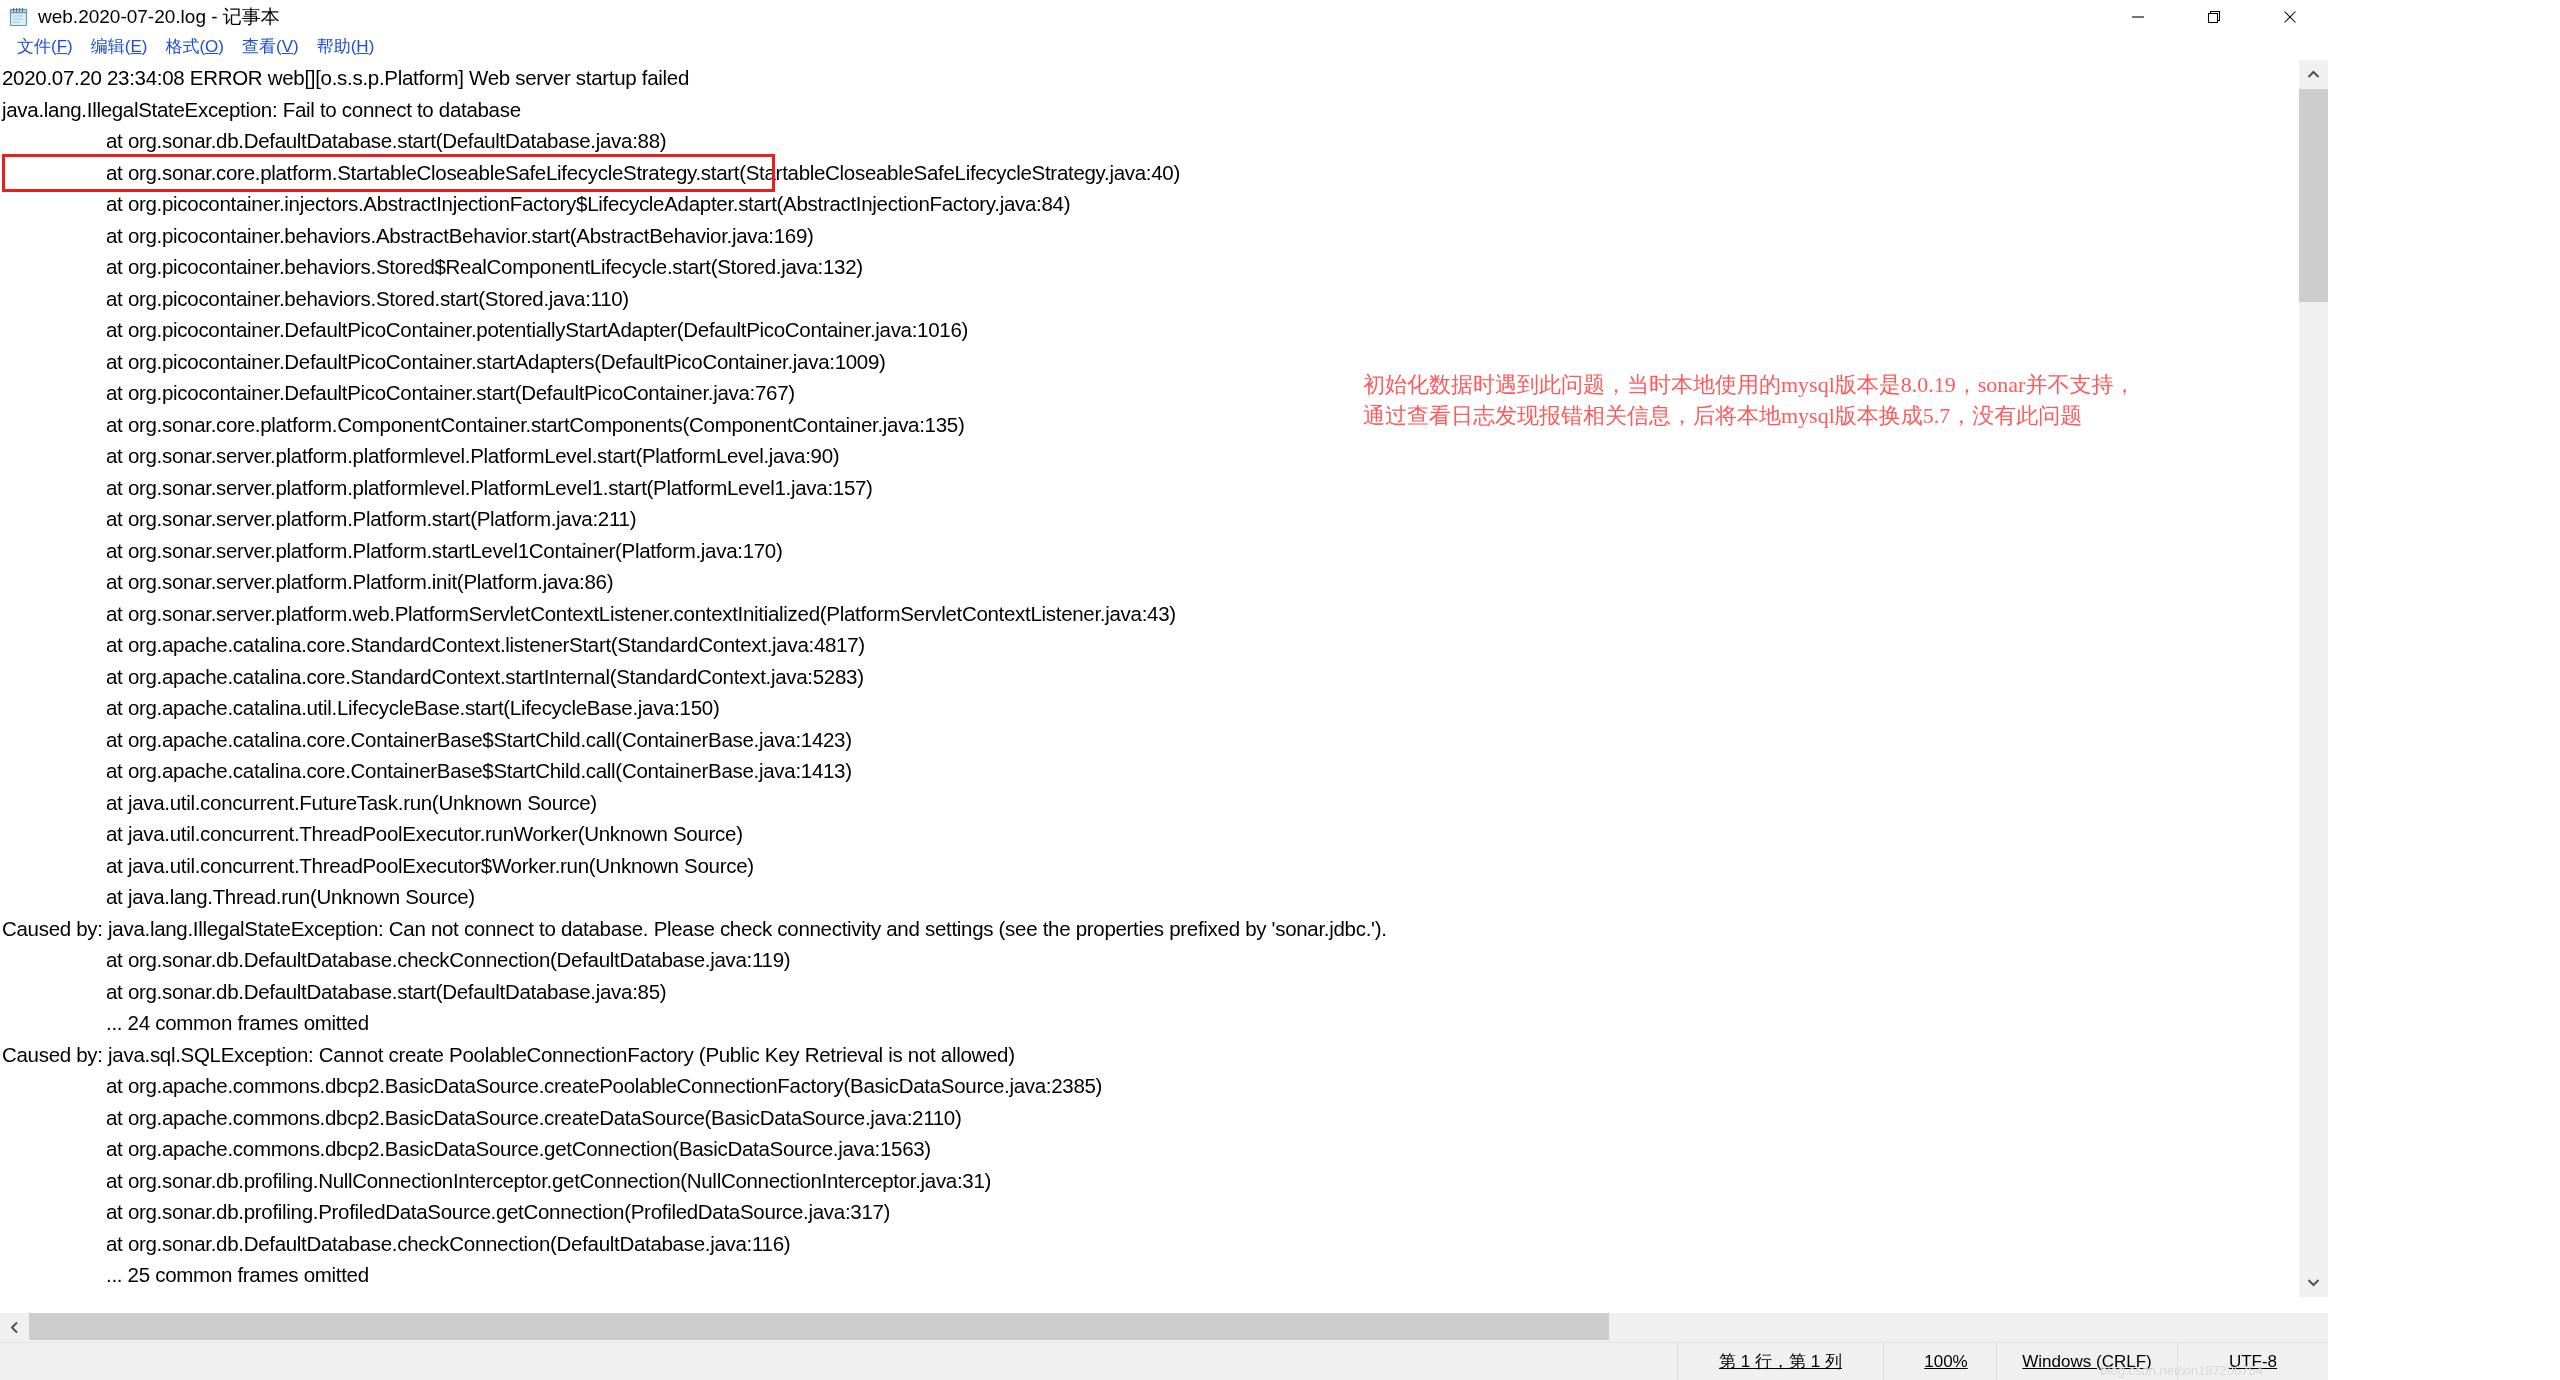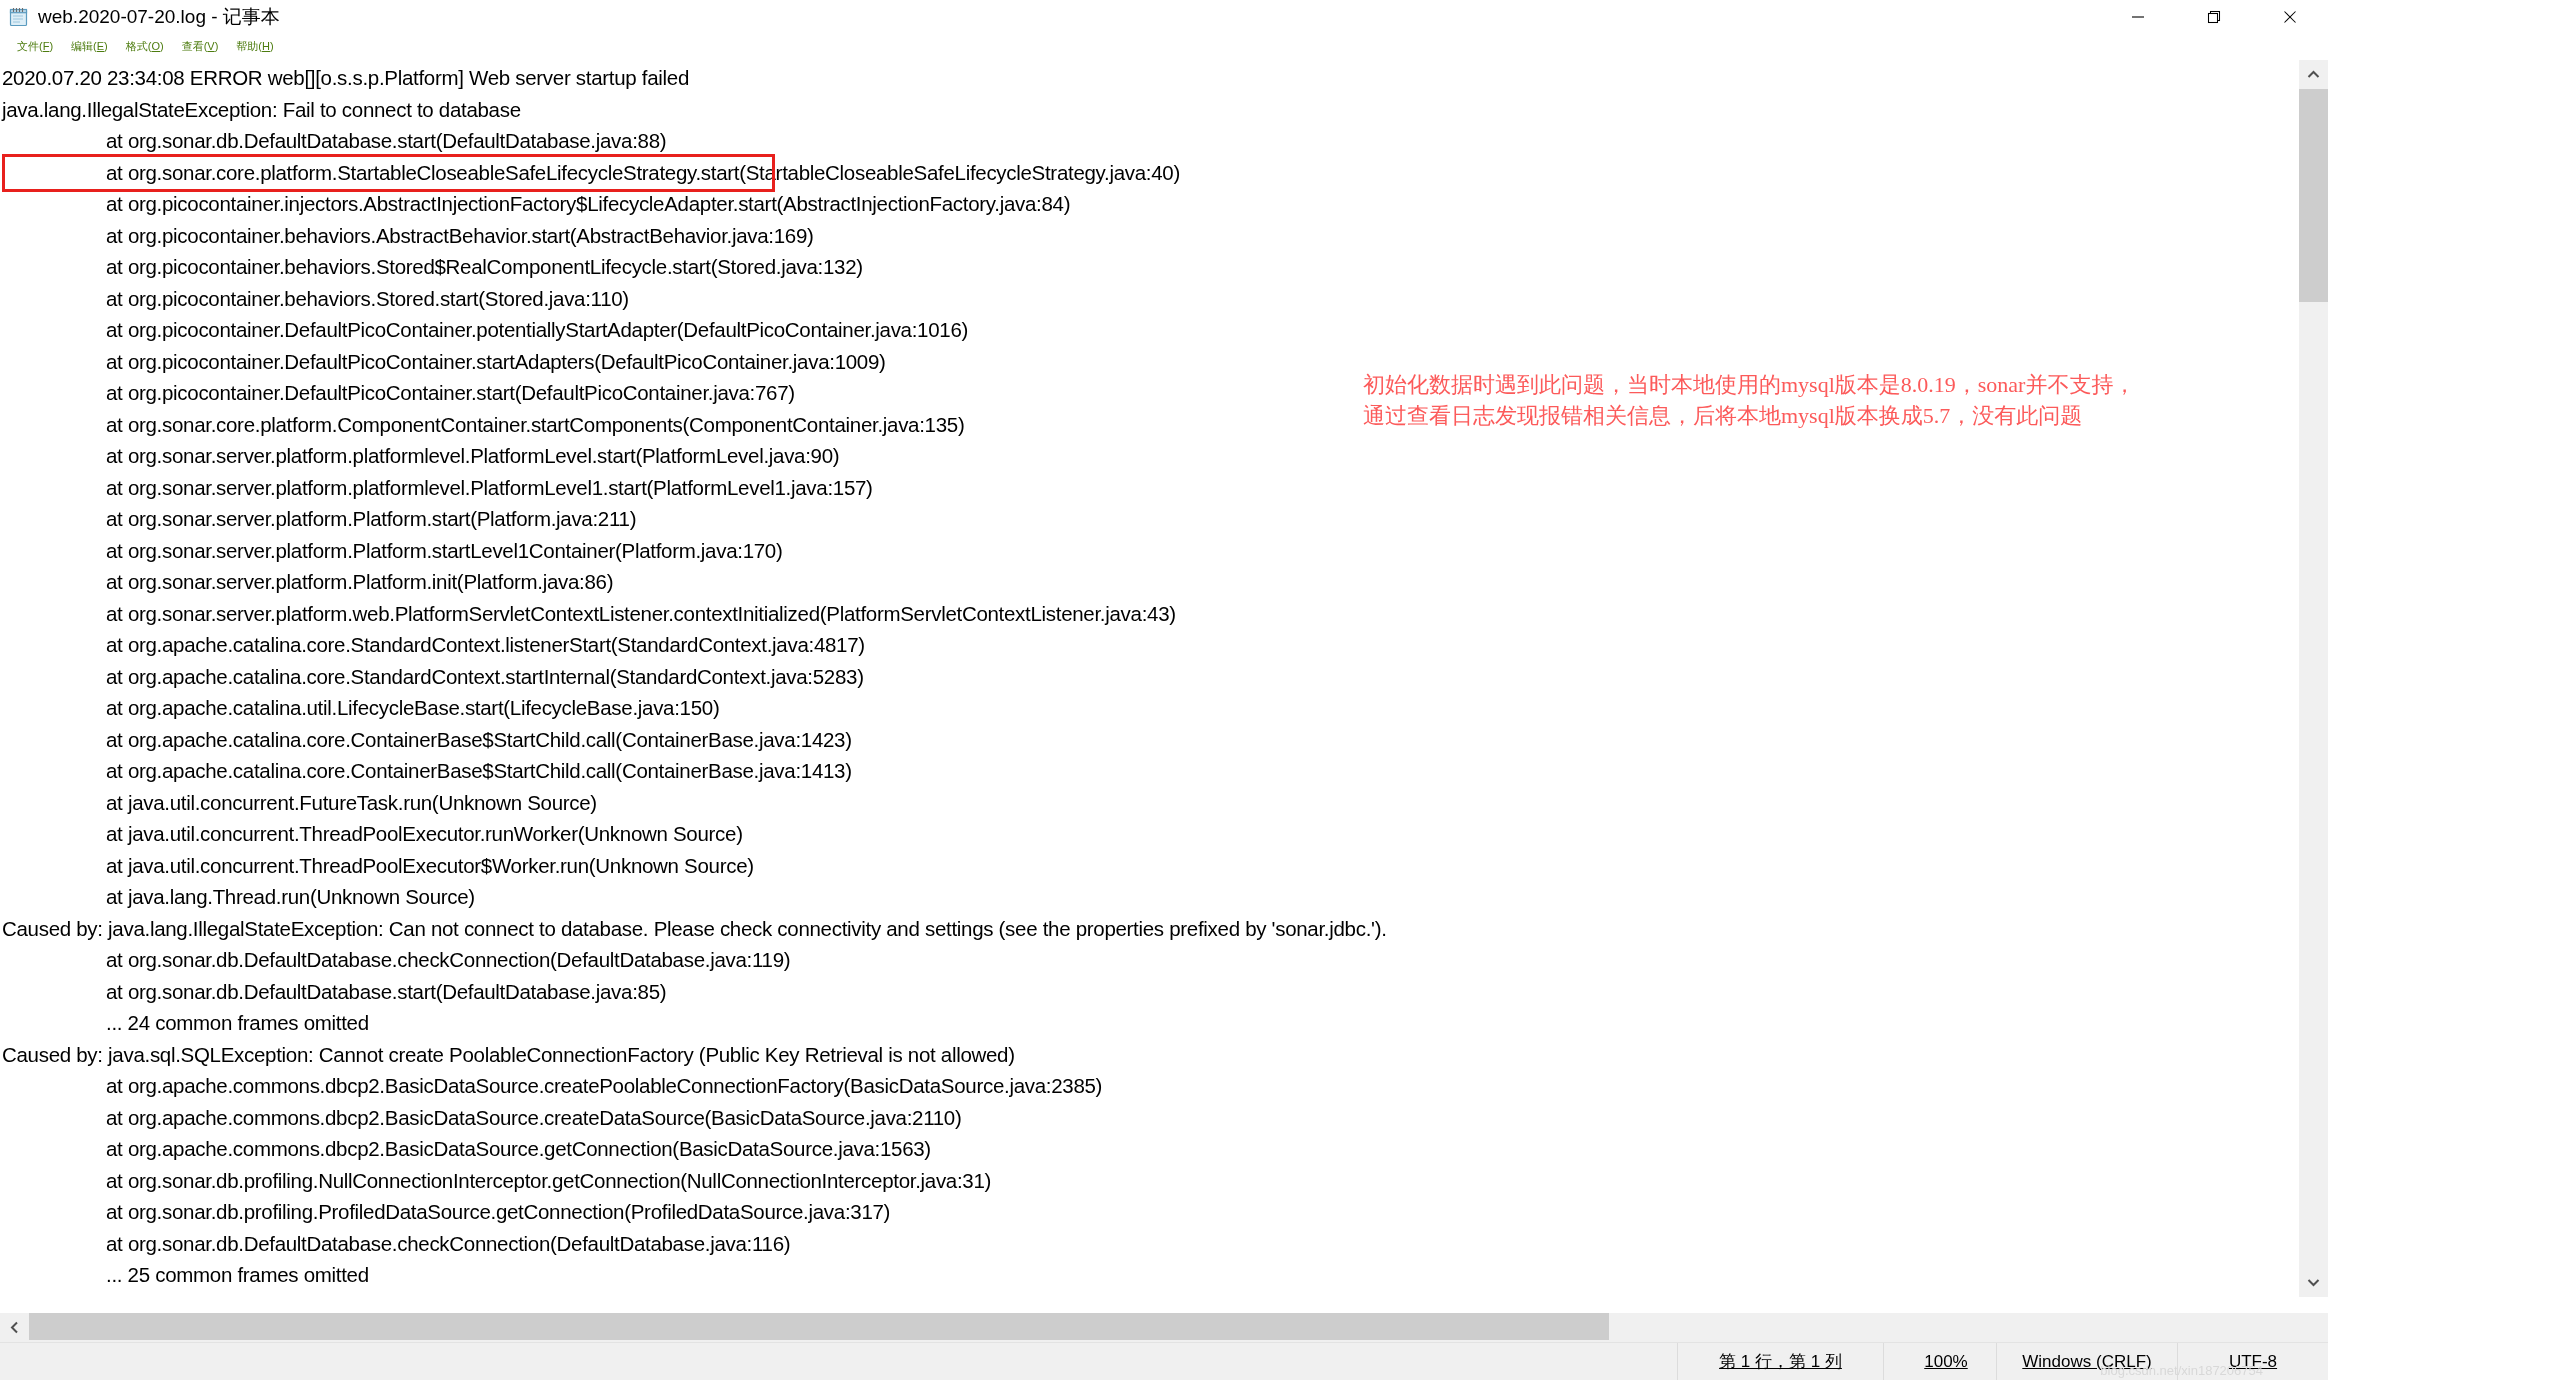--- a/index.html
+++ b/index.html
@@ -61,22 +61,22 @@
   
   .menubar {
     height: 26px;
     min-height: 26px;
     display: flex;
     align-items: center;
     padding-left: 8px;
     background: #ffffff;
   }
   .menu-item {
-    font-size: 11px;
-    color: #4d7c0f;
+    font-size: 17px;
+    color: #1d4ed8;
     padding: 2px 9px 3px 9px;
     white-space: nowrap;
   }
   .menu-item u { text-decoration: underline; }
 
   
   .editor-wrap {
     flex: 1 1 auto;
     display: flex;
     flex-direction: column;

